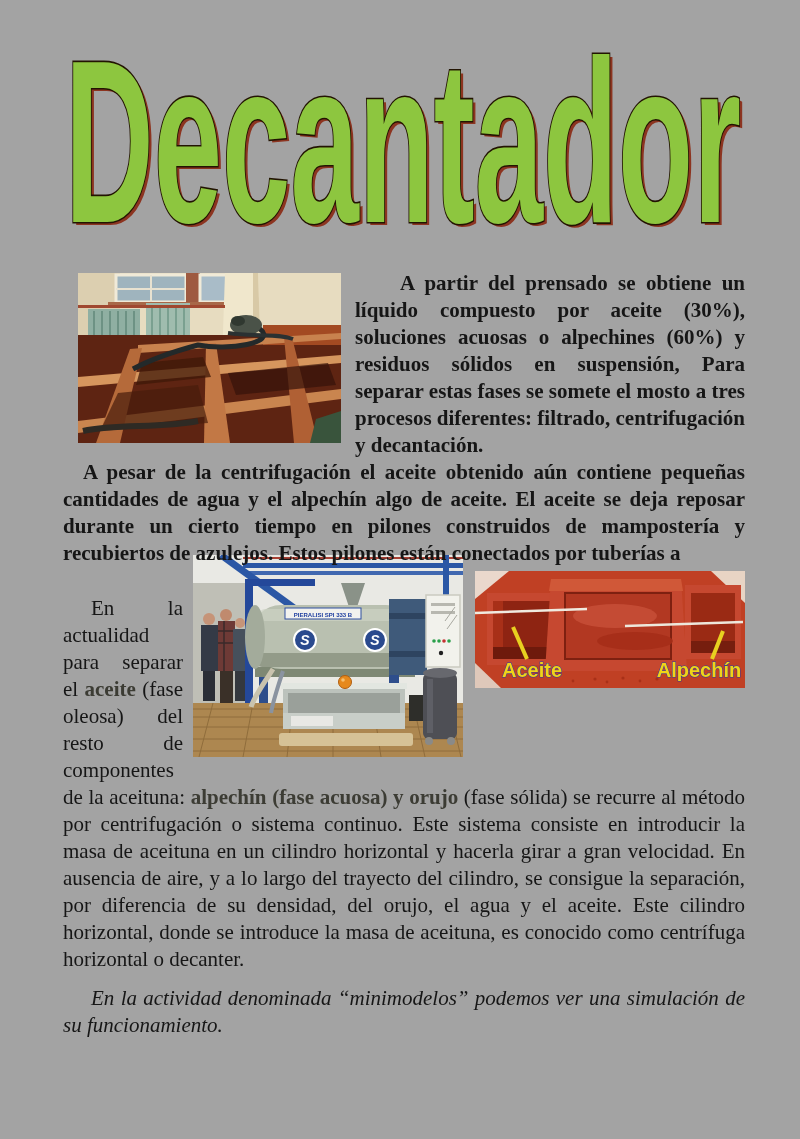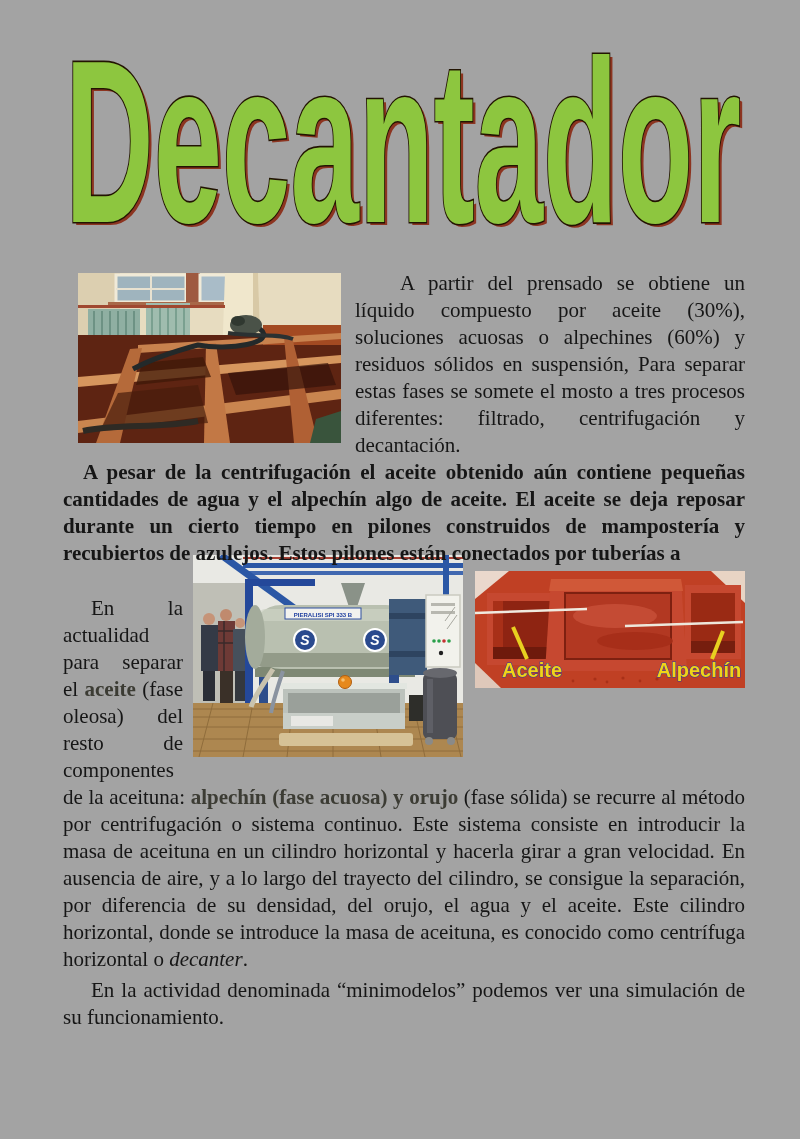--- a/index.html
+++ b/index.html
@@ -16,31 +16,31 @@
     text-align:justify;
     overflow:hidden;
   }
   .title-wrap{height:178px;margin:0 0 40px 0;}
   .title-wrap svg{overflow:visible;display:block;}
   .title-main{
     font-family:"Liberation Sans", sans-serif;
     font-weight:bold;
   }
   p{margin:0;padding:0;}
-  .p1{text-indent:45px;}
+  .p1{text-indent:45px;font-weight:bold;}
   .p2a{text-indent:20px;font-weight:bold;}
   .p2b{text-indent:0;}
   .p3{margin-top:28px;text-indent:28px;}
-  .p4{margin-top:4px;text-indent:28px;}
+  .p4{margin-top:12px;text-indent:28px;font-style:italic;}
   .photo1-float{float:left;width:263px;height:170px;margin:3px 14px 6px 15px;}
   .photo2-float{float:right;width:270px;height:117px;margin:4px 0 20px 12px;}
   .photo3-float{float:right;width:270px;height:202px;margin:-40px 0 8px 10px;}
   .photo1-float svg,.photo2-float svg,.photo3-float svg{display:block;}
   .term{font-weight:bold;color:#3c3c34;}
-  .em{font-style:italic;}
+  .em{}
   .svg-label{
     font-family:"Liberation Sans", sans-serif;
     font-weight:bold;
   }
 </style>
 </head>
 <body>
 
 <div class="page">
 

